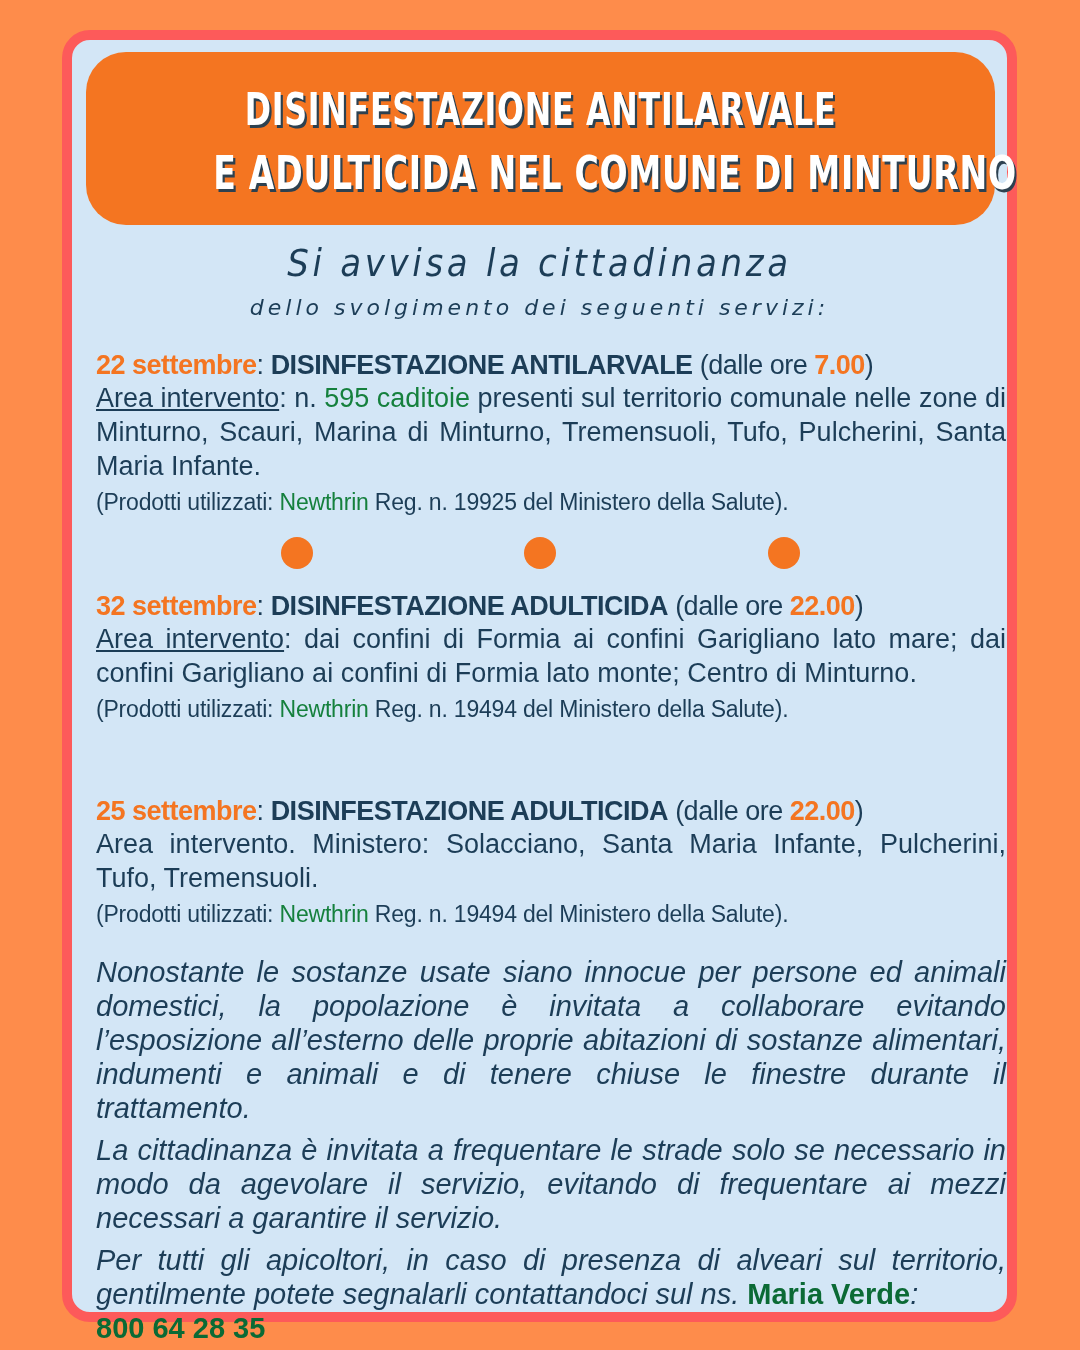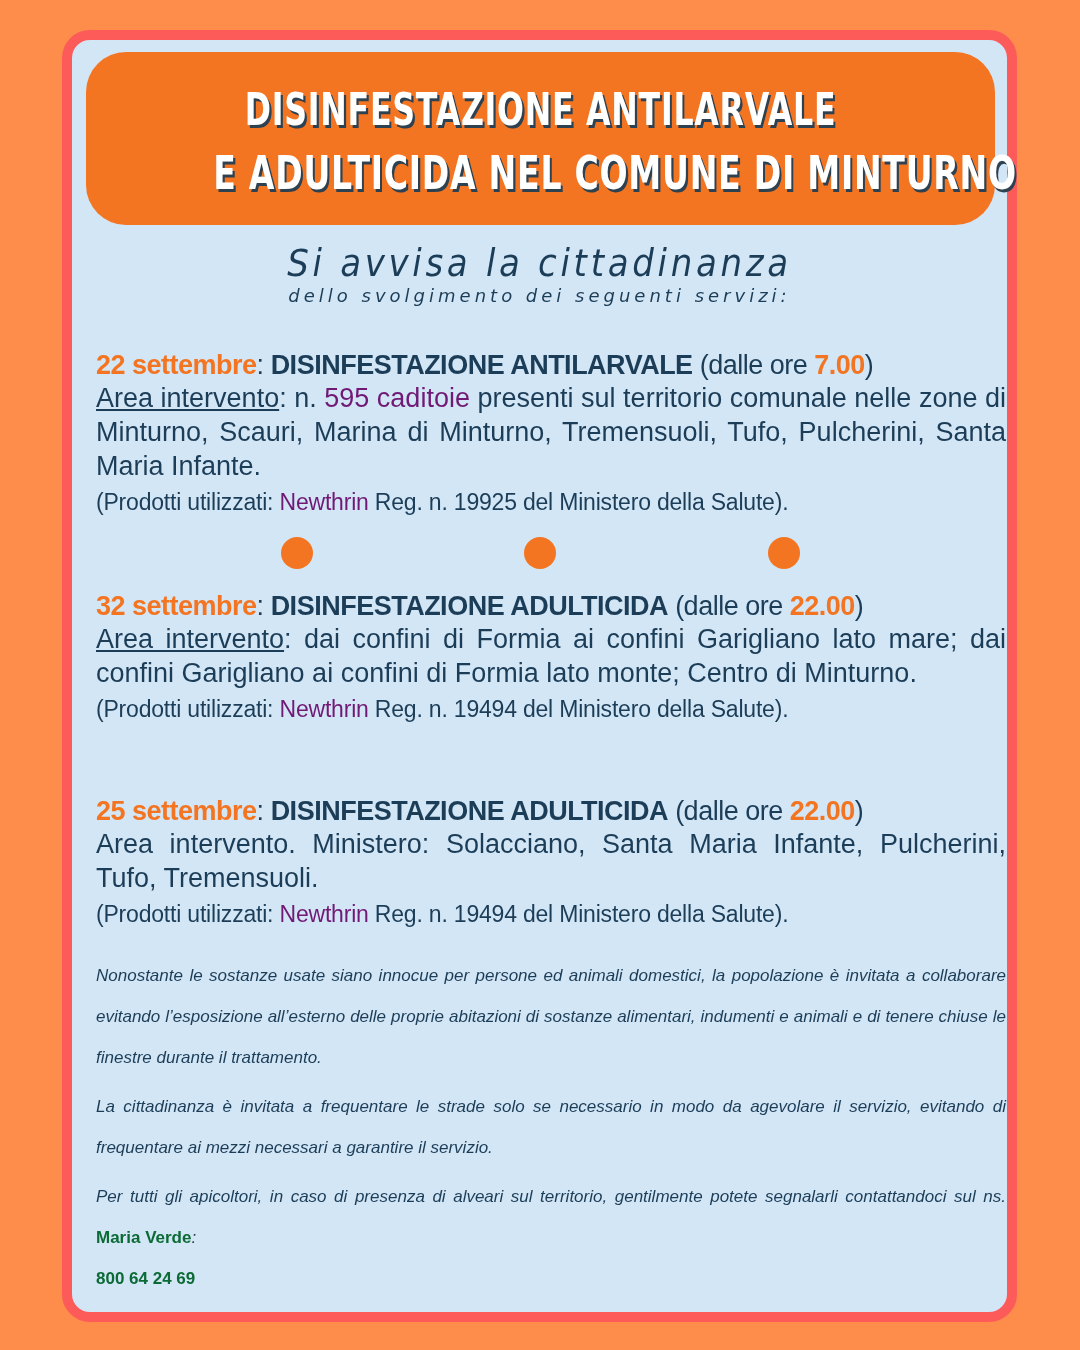--- a/index.html
+++ b/index.html
@@ -17,32 +17,32 @@
   }
   .banner-line {
     font-family:"DejaVu Sans", sans-serif; font-weight:bold; color:#ffffff;
     font-size:44px; letter-spacing:1px; line-height:1; transform:scaleX(0.72); transform-origin:center;
     text-shadow:3px 3px 0 #2d4150; white-space:nowrap;
   }
   .banner-line.l1 { position:absolute; left:0; right:0; top:36px; }
   .banner-line.l2 { position:absolute; left:0; right:0; top:98px; font-size:46px; }
   .intro { position:absolute; left:0; right:0; top:202px; text-align:center; font-style:italic; }
   .intro-main { font-size:37px; letter-spacing:4px; color:#1c3d57; font-family:"DejaVu Sans", sans-serif; transform:scaleX(0.92); }
-  .intro-sub { font-size:18px; letter-spacing:4px; margin-top:0; font-family:"DejaVu Sans", sans-serif; }
+  .intro-sub { font-size:22px; letter-spacing:4px; margin-top:10px; font-family:"DejaVu Sans", sans-serif; }
   .content { position:absolute; left:24px; width:910px;margin-top:10px; }
   .svc-head { font-size:27px; white-space:nowrap; letter-spacing:-0.5px; }
-  .orange { color:#701a75; }
+  .orange { color:#15803d; }
   .date { color:#f47521; font-weight:bold; }
   .bold { font-weight:bold; color:#1c3d57; }
   .body-text { font-size:27px; line-height:34px; text-align:justify; text-align-last:left; }
   .u { text-decoration:underline; }
   .prod { font-size:23px; margin-top:6px; letter-spacing:-0.2px; }
   .dots { position:absolute; top:497px; left:0; right:0; height:32px; }
   .dot { position:absolute; width:32px; height:32px; border-radius:50%; background:#f47521; }
-  .note { font-size:17px; font-style:italic; line-height:41px; text-align:justify; text-align-last:left; }
+  .note { font-size:29px; font-style:italic; line-height:34px; text-align:justify; text-align-last:left; }
   .green { color:#0b6a35; font-weight:bold; font-style:normal; }
 </style>
 </head>
 <body>
 
 <div class="card">
 
   <div class="banner">
     <div class="banner-line l1">DISINFESTAZIONE ANTILARVALE</div>
     <div class="banner-line l2">E ADULTICIDA NEL COMUNE DI MINTURNO</div>
@@ -88,16 +88,16 @@
       <span>(dalle ore</span>
       <span class="bold" style="color:#f47521">22.00</span><span>)</span>
     </div>
     <div class="body-text">Area intervento. Ministero: Solacciano, Santa Maria Infante, Pulcherini, Tufo, Tremensuoli.</div>
     <div class="prod"><span>(Prodotti utilizzati: </span><span class="orange">Newthrin</span><span> Reg. n. 19494 del Ministero della Salute).</span></div>
   </div>
 
   <div class="content" style="top:905px;">
     <div class="note">Nonostante le sostanze usate siano innocue per persone ed animali domestici, la popolazione è invitata a collaborare evitando l’esposizione all’esterno delle proprie abitazioni di sostanze alimentari, indumenti e animali e di tenere chiuse le finestre durante il trattamento.</div>
     <div class="note" style="margin-top:8px;">La cittadinanza è invitata a frequentare le strade solo se necessario in modo da agevolare il servizio, evitando di frequentare ai mezzi necessari a garantire il servizio.</div>
-    <div class="note" style="margin-top:8px;"><span>Per tutti gli apicoltori, in caso di presenza di alveari sul territorio, gentilmente potete segnalarli contattandoci sul ns. </span><span class="green">Maria Verde</span><span>:</span><br><span class="green">800 64 24 69</span></div>
+    <div class="note" style="margin-top:8px;"><span>Per tutti gli apicoltori, in caso di presenza di alveari sul territorio, gentilmente potete segnalarli contattandoci sul ns. </span><span class="green">Maria Verde</span><span>:</span><br><span class="green">800 64 28 35</span></div>
   </div>
 
 </div>
 
 </body></html>

